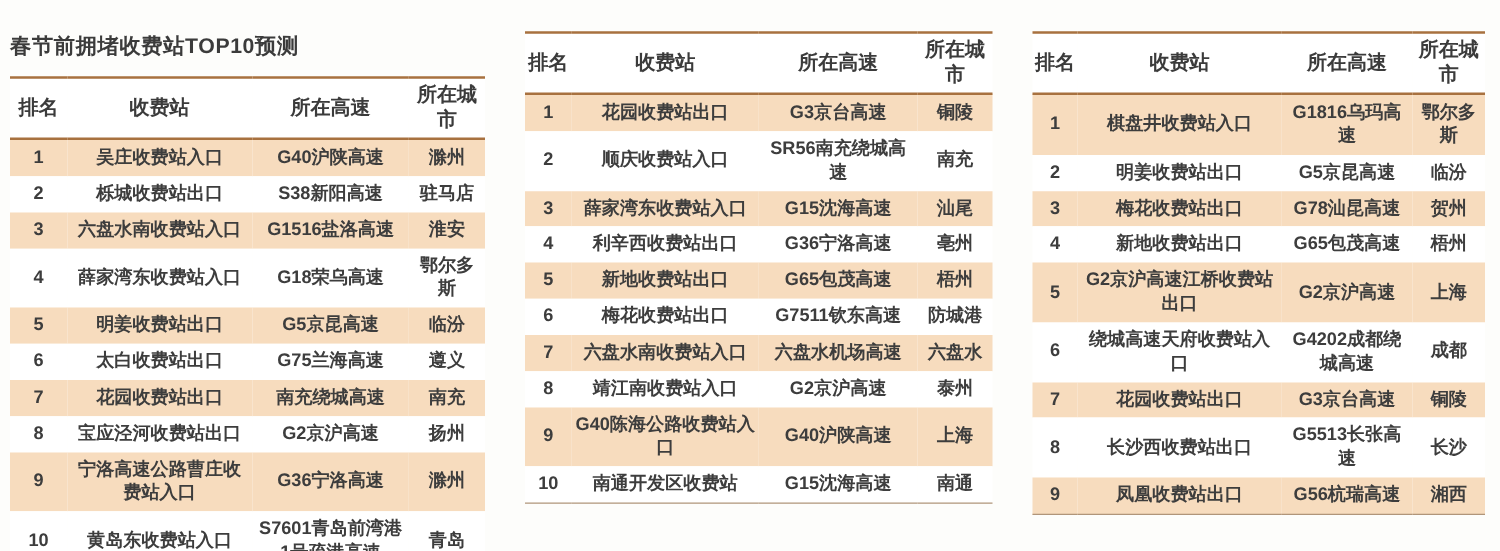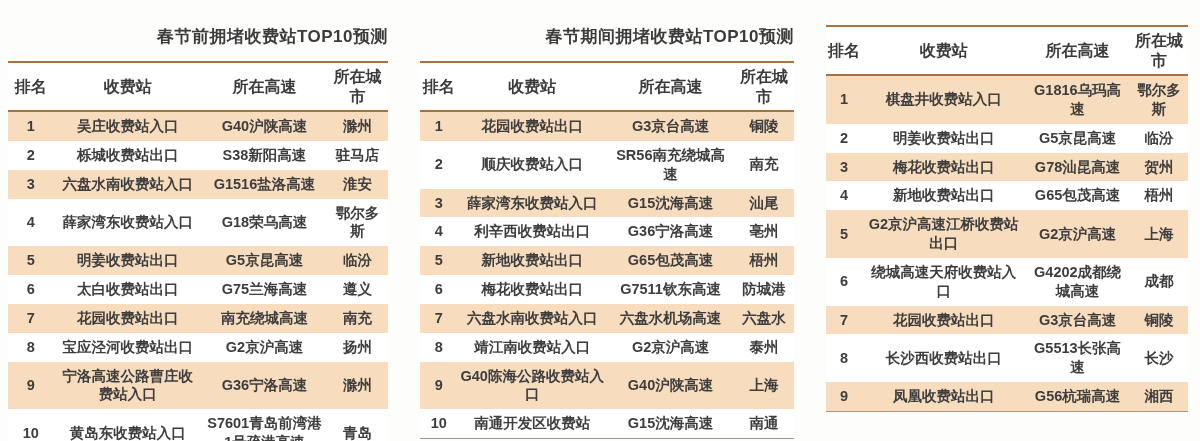--- a/index.html
+++ b/index.html
@@ -18,21 +18,21 @@
     box-sizing: border-box;
     padding: 25px 12px 0 8px;
     width: 1200px;
   }
   .panel { box-sizing: border-box; }
   .p0 { width: 380px; }
   .p1 { width: 374px; }
   .p2 { width: 362px; }
   .title {
     margin: 0 0 13px 0;
-    text-align: right;
+    text-align: left;
     font-size: 17px;
     font-weight: bold;
     color: #3b3b3b;
     letter-spacing: 0.5px;
   }
   table {
     width: 100%;
     border-collapse: collapse;
     table-layout: fixed;
     border-top: 2px solid #a8713f;
@@ -157,21 +157,20 @@
             <td>10</td>
             <td>黄岛东收费站入口</td>
             <td>S7601青岛前湾港1号疏港高速</td>
             <td>青岛</td>
           </tr>
         </tbody>
     </table>
   </section>
 
   <section class="panel p1">
-    <h2 class="title">春节期间拥堵收费站TOP10预测</h2>
     <table>
       <colgroup>
         <col class="c-rank">
           <col class="c-station">
           <col class="c-highway">
           <col class="c-city">
       </colgroup>
       <thead>
         <tr>
           <th>排名</th>

